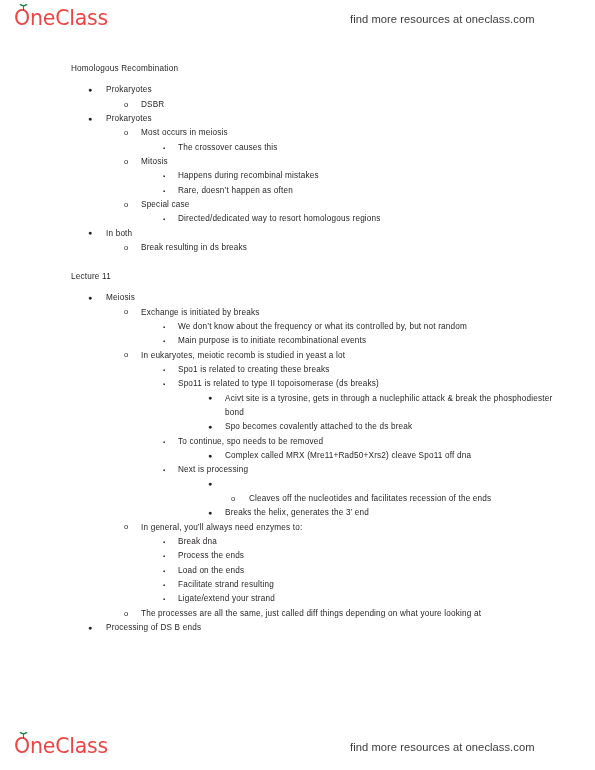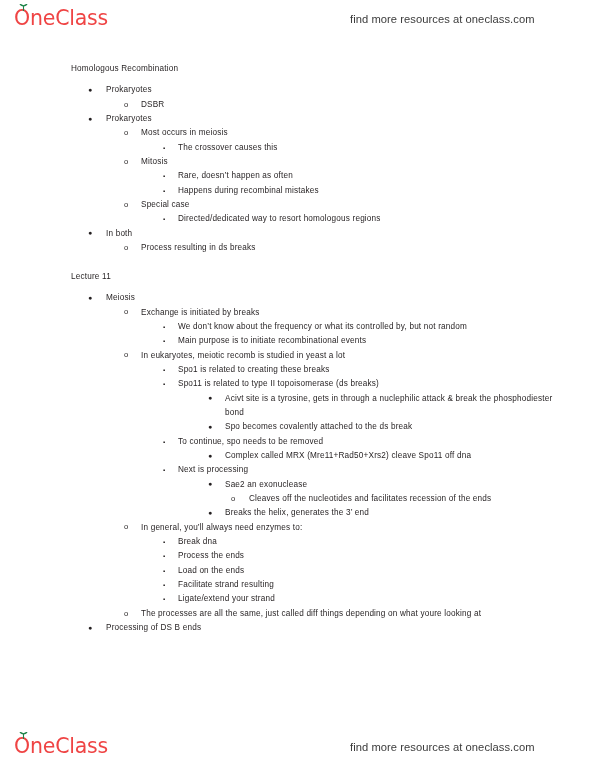--- a/index.html
+++ b/index.html
@@ -168,41 +168,41 @@
         <div class="line lv3">
           <span class="bullet g-square">▪</span>
           <span class="hang">The crossover causes this</span>
         </div>
         <div class="line lv2">
           <span class="bullet g-circle">o</span>
           <span class="hang">Mitosis</span>
         </div>
         <div class="line lv3">
           <span class="bullet g-square">▪</span>
+          <span class="hang">Happens during recombinal mistakes</span>
+        </div>
+        <div class="line lv3">
+          <span class="bullet g-square">▪</span>
           <span class="hang">Rare, doesn’t happen as often</span>
         </div>
-        <div class="line lv3">
-          <span class="bullet g-square">▪</span>
-          <span class="hang">Happens during recombinal mistakes</span>
-        </div>
         <div class="line lv2">
           <span class="bullet g-circle">o</span>
           <span class="hang">Special case</span>
         </div>
         <div class="line lv3">
           <span class="bullet g-square">▪</span>
           <span class="hang">Directed/dedicated way to resort homologous regions</span>
         </div>
         <div class="line lv1">
           <span class="bullet g-disc">●</span>
           <span class="hang">In both</span>
         </div>
         <div class="line lv2">
           <span class="bullet g-circle">o</span>
-          <span class="hang">Process resulting in ds breaks</span>
+          <span class="hang">Break resulting in ds breaks</span>
         </div>
       </div>
 
     <div class="spacer"></div>
 
     <div class="line lv-title">Lecture 11</div>
     <div class="spacer-half"></div>
 
     <div id="list-2">
         <div class="line lv1">
@@ -248,21 +248,20 @@
         <div class="line lv4">
           <span class="bullet g-disc">●</span>
           <span class="hang">Complex called MRX (Mre11+Rad50+Xrs2) cleave Spo11 off dna</span>
         </div>
         <div class="line lv3">
           <span class="bullet g-square">▪</span>
           <span class="hang">Next is processing</span>
         </div>
         <div class="line lv4">
           <span class="bullet g-disc">●</span>
-          <span class="hang">Sae2 an exonuclease</span>
         </div>
         <div class="line lv5">
           <span class="bullet g-circle">o</span>
           <span class="hang">Cleaves off the nucleotides and facilitates recession of the ends</span>
         </div>
         <div class="line lv4">
           <span class="bullet g-disc">●</span>
           <span class="hang">Breaks the helix, generates the 3’ end</span>
         </div>
         <div class="line lv2">

